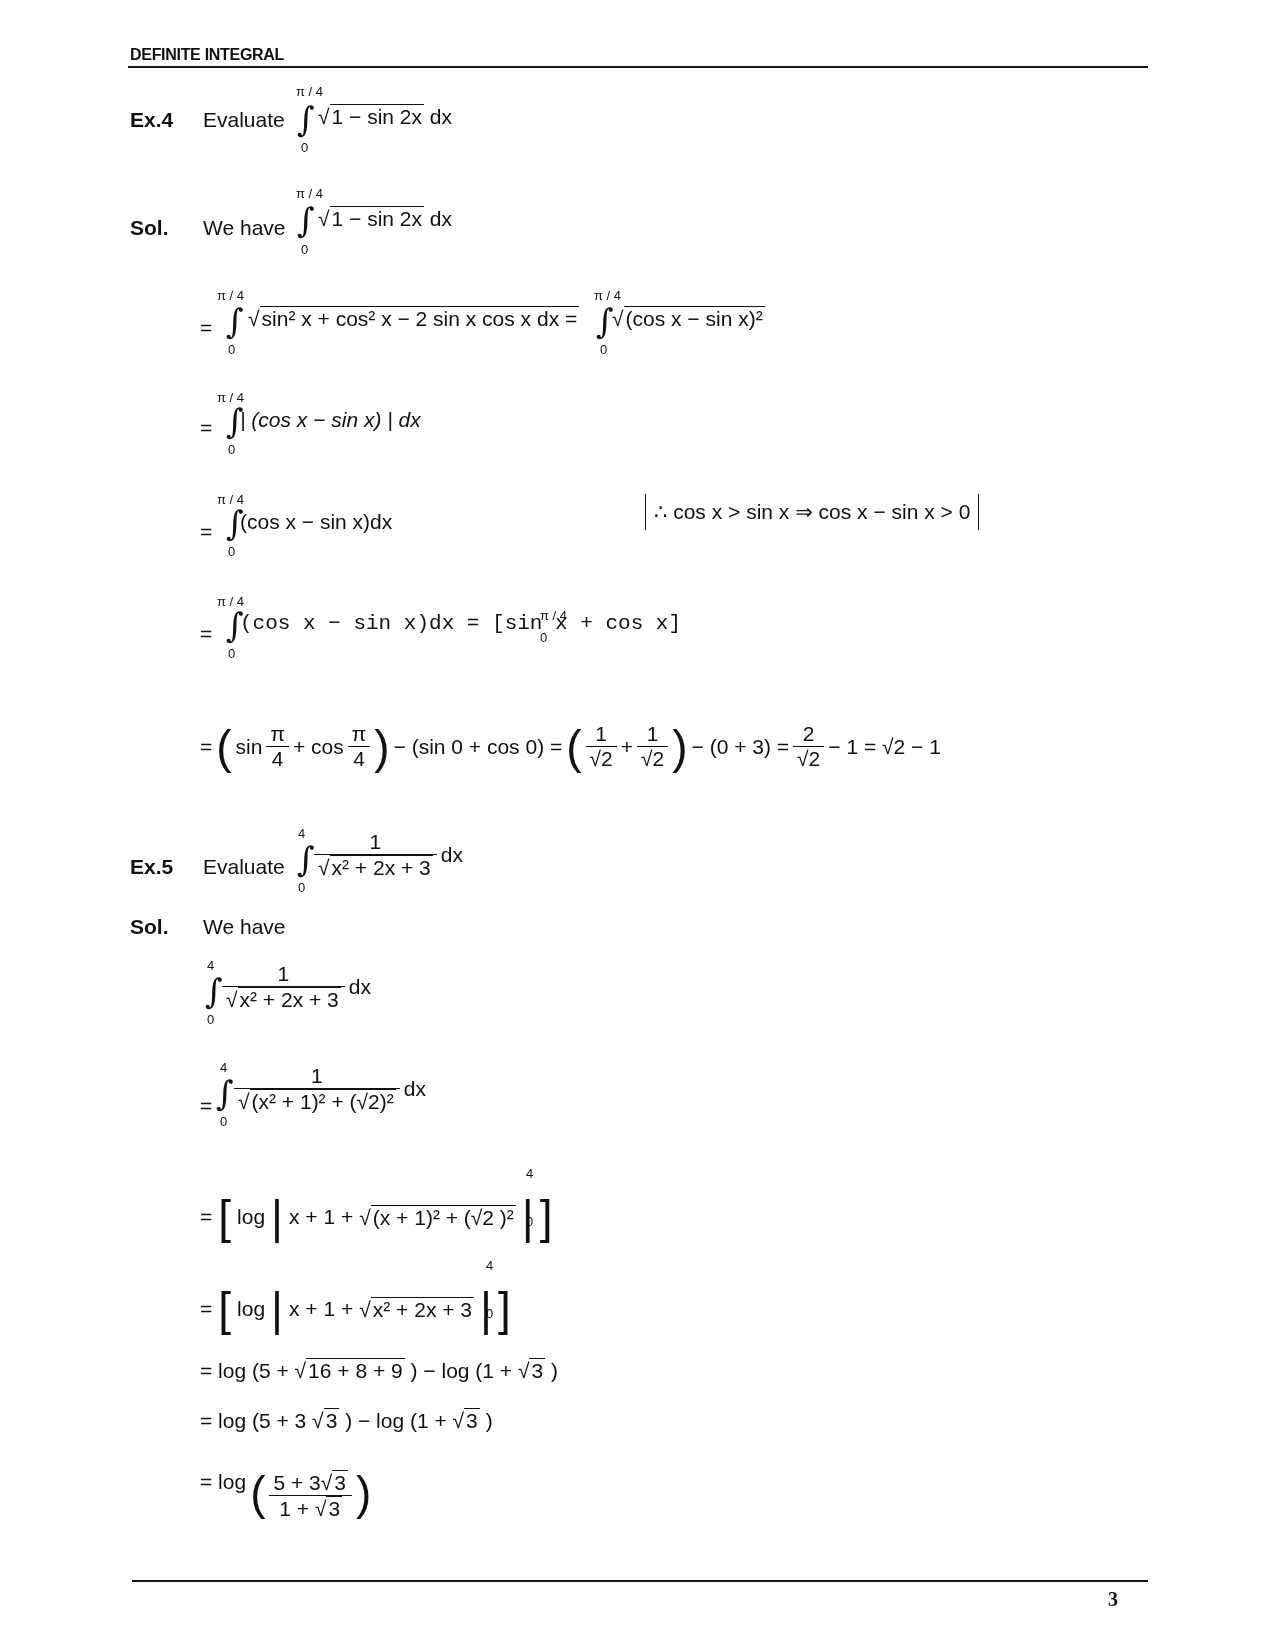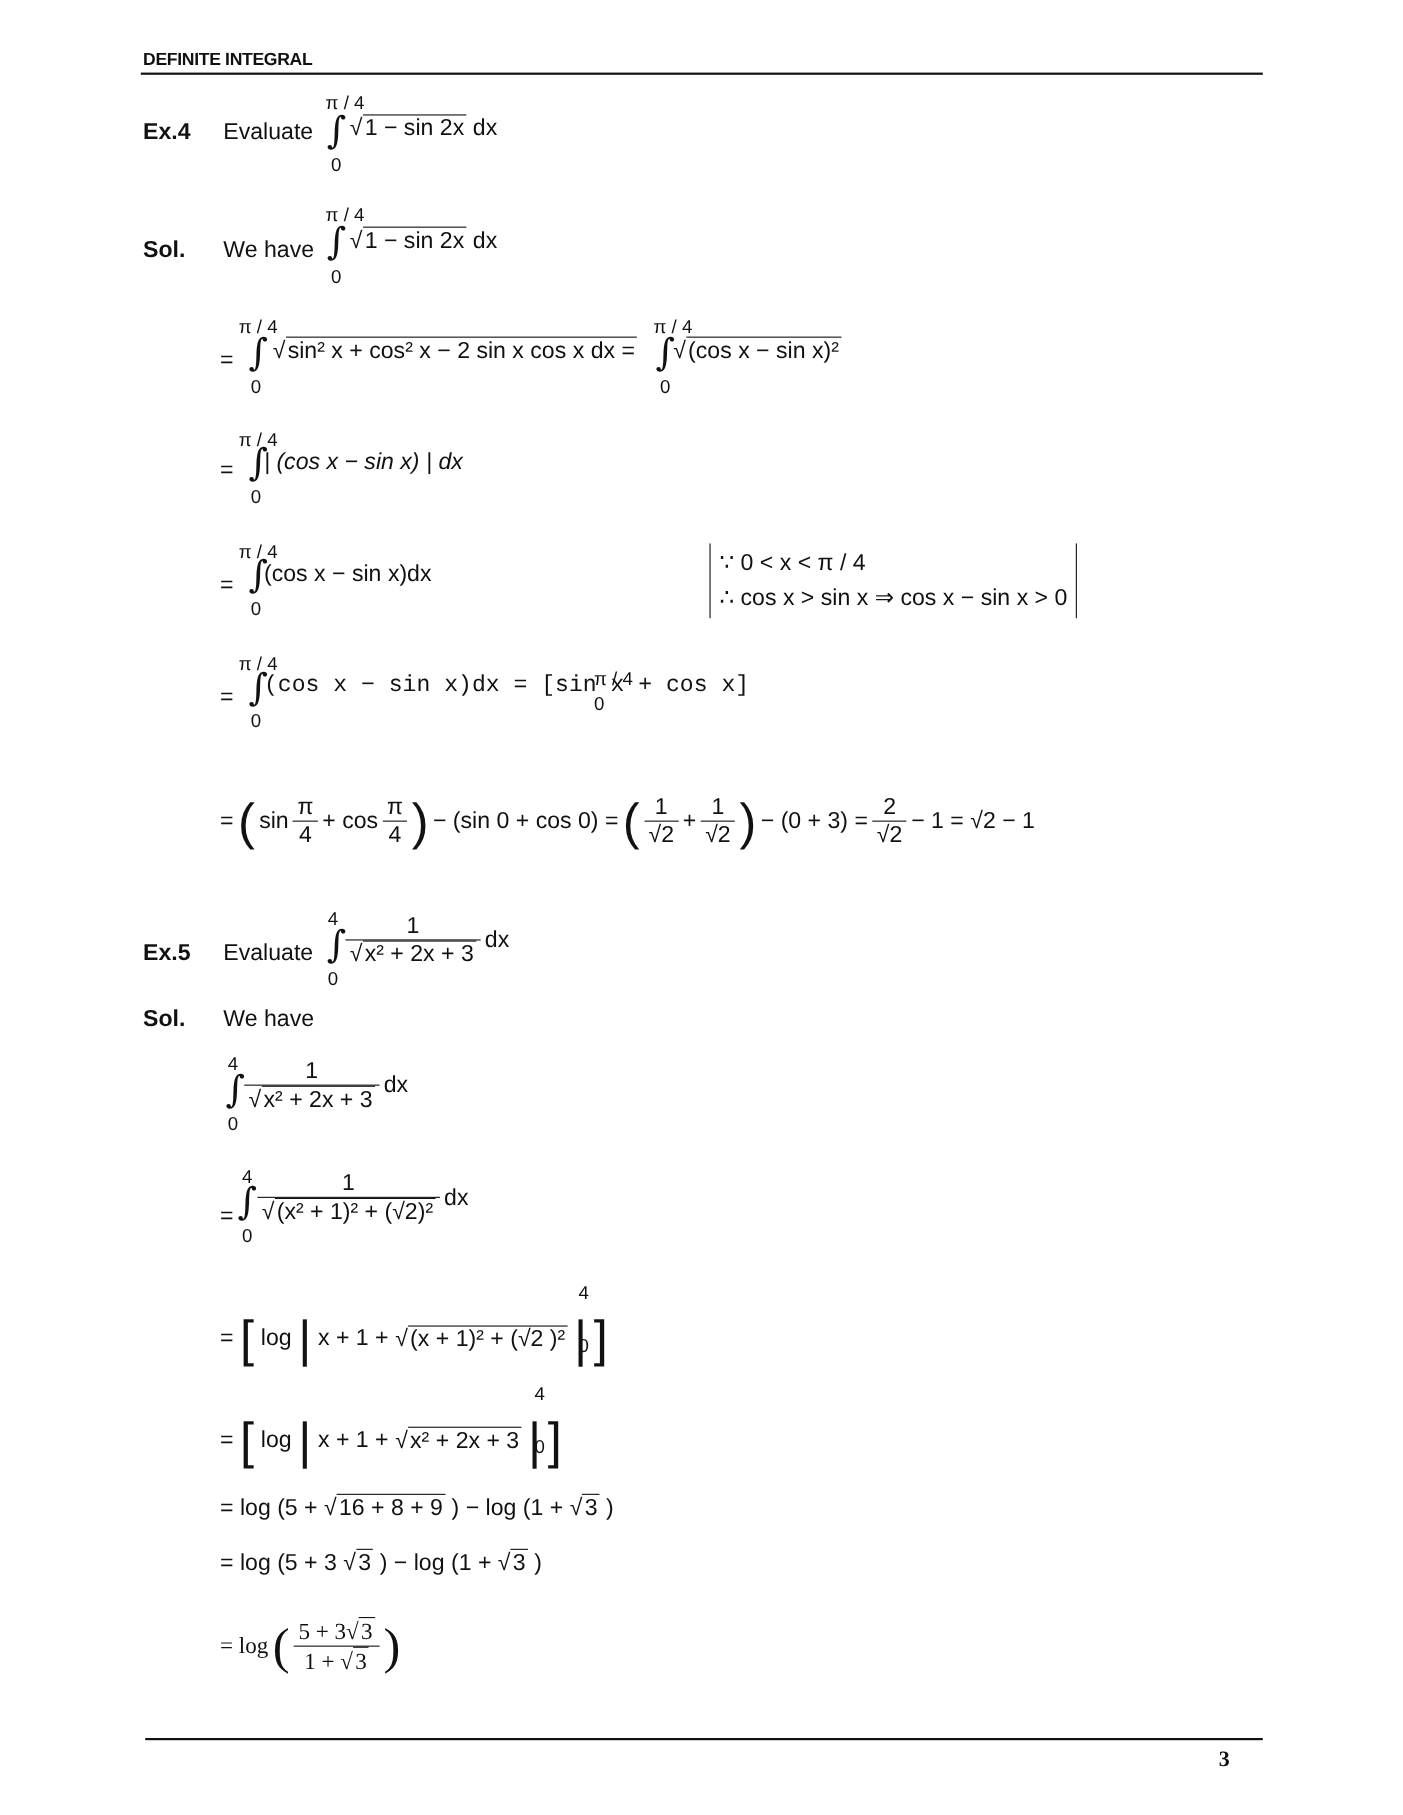--- a/index.html
+++ b/index.html
@@ -6,21 +6,21 @@
   body { width:1275px; height:1650px; position:relative; overflow:hidden;
          font-family:"Liberation Sans", sans-serif; color:#111; }
   .abs { position:absolute; }
   .header-title { left:130px; top:46px; font-weight:bold; font-size:16px; letter-spacing:-0.3px; }
   .header-rule { left:128px; top:66px; width:1020px; height:2px; background:#111; }
   .footer-rule { left:132px; top:1580px; width:1016px; height:2px; background:#111; }
   .page-num { left:1108px; top:1588px; font-family:"Liberation Serif", serif; font-weight:bold; font-size:20px; }
   .label { font-weight:bold; font-size:21px; }
   .text { font-size:21px; }
   .m { font-size:21px; white-space:nowrap; }
-  .lim { font-size:17px; }
+  .lim { font-size:13px; }
   .int { font-family:"DejaVu Serif", serif; font-size:34px; line-height:1; }
   .sqrt { display:inline-block; border-top:1.5px solid #111; padding:0 2px; }
   .frac { display:inline-block; vertical-align:middle; text-align:center; }
   .frac .num { display:block; border-bottom:1.5px solid #111; padding:0 4px; }
   .frac .den { display:block; padding:0 4px; }
   .bigparen { font-size:46px; font-weight:100; vertical-align:middle; line-height:1; }
   .brack-box { border-left:1.5px solid #111; border-right:1.5px solid #111; padding:2px 8px; }
 </style>
 </head>
 <body>
@@ -58,21 +58,20 @@
 <div class="abs lim" style="left:228px;top:442px;">0</div>
 <div class="abs m" style="left:240px;top:408px;font-style:italic;">| (cos x − sin x) | dx</div>
 
 <div class="abs m" style="left:200px;top:520px;">=</div>
 <div class="abs lim" style="left:217px;top:492px;">π / 4</div>
 <div class="abs int" style="left:226px;top:506px;">∫</div>
 <div class="abs lim" style="left:228px;top:544px;">0</div>
 <div class="abs m" style="left:240px;top:510px;">(cos x − sin x)dx</div>
 
 <div class="abs m brack-box" style="left:645px;top:494px;line-height:32px;">
-  <div>∵ 0 &lt; x &lt; π / 4</div>
   <div>∴ cos x &gt; sin x ⇒ cos x − sin x &gt; 0</div>
 </div>
 
 <div class="abs m" style="left:200px;top:622px;">=</div>
 <div class="abs lim" style="left:217px;top:594px;">π / 4</div>
 <div class="abs int" style="left:226px;top:608px;">∫</div>
 <div class="abs lim" style="left:228px;top:646px;">0</div>
 <div class="abs m" style="left:240px;top:612px;font-family:Liberation Mono, monospace;">(cos x − sin x)dx = [sin x + cos x]</div>
 <div class="abs lim" style="left:540px;top:608px;">π / 4</div>
 <div class="abs lim" style="left:540px;top:630px;">0</div>
@@ -177,21 +176,21 @@
 <div class="abs lim" style="left:486px;top:1306px;">0</div>
 
 <div class="abs m" style="left:200px;top:1358px;">
   <span>= log (5 +</span> √<span class="sqrt">16 + 8 + 9</span> <span>) − log (1 +</span> √<span class="sqrt">3</span> <span>)</span>
 </div>
 
 <div class="abs m" style="left:200px;top:1408px;">
   <span>= log (5 + 3</span> √<span class="sqrt">3</span> <span>) − log (1 +</span> √<span class="sqrt">3</span> <span>)</span>
 </div>
 
-<div class="abs m" style="left:200px;top:1470px;display:flex;align-items:center;gap:4px;font-family:Liberation Serif, serif;">
+<div class="abs m" style="left:200px;top:1470px;display:flex;gap:4px;">
   <span>= log</span>
   <span class="bigparen">(</span>
   <span class="frac">
     <span class="num"><span>5 + 3</span>√<span class="sqrt">3</span></span>
     <span class="den"><span>1 +</span> √<span class="sqrt">3</span></span>
   </span>
   <span class="bigparen">)</span>
 </div>
 
 <div class="abs footer-rule"></div>

